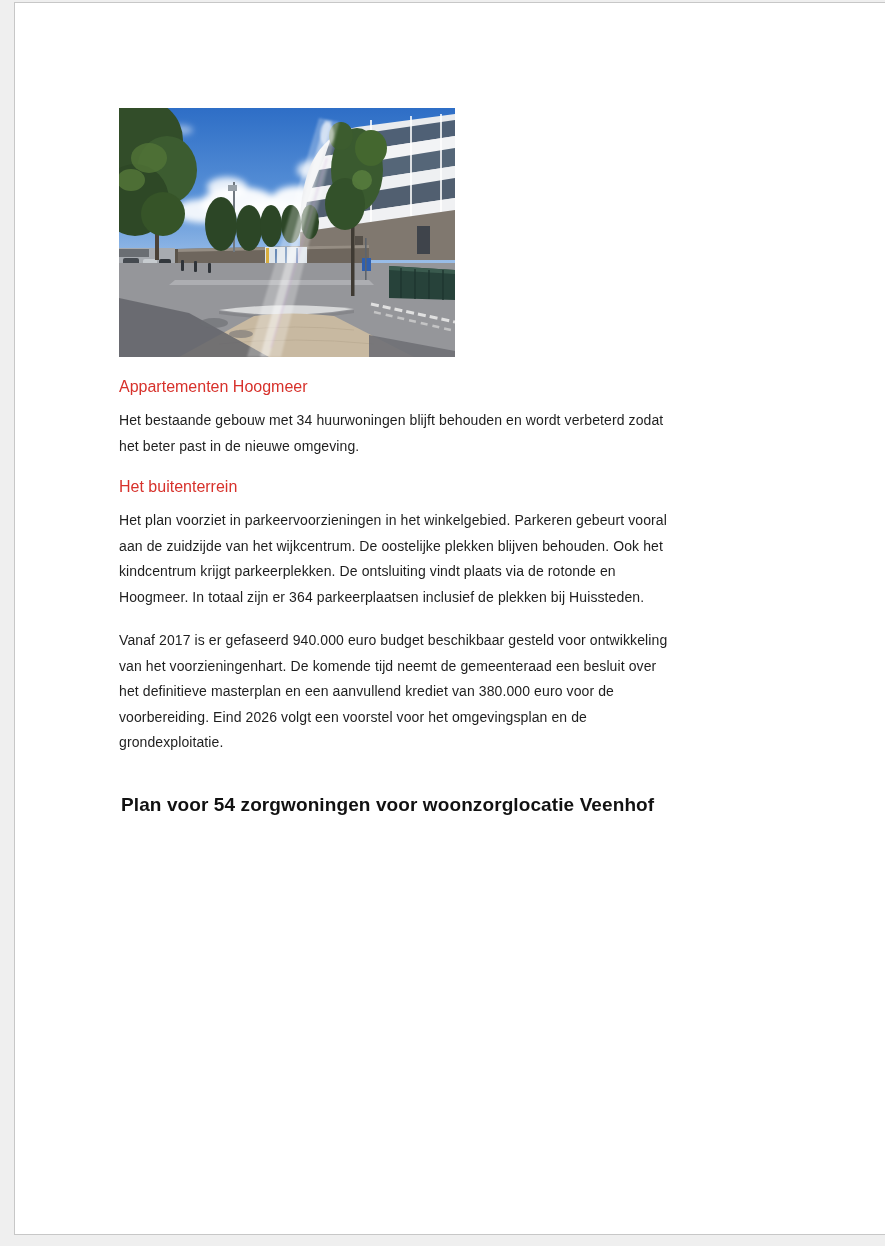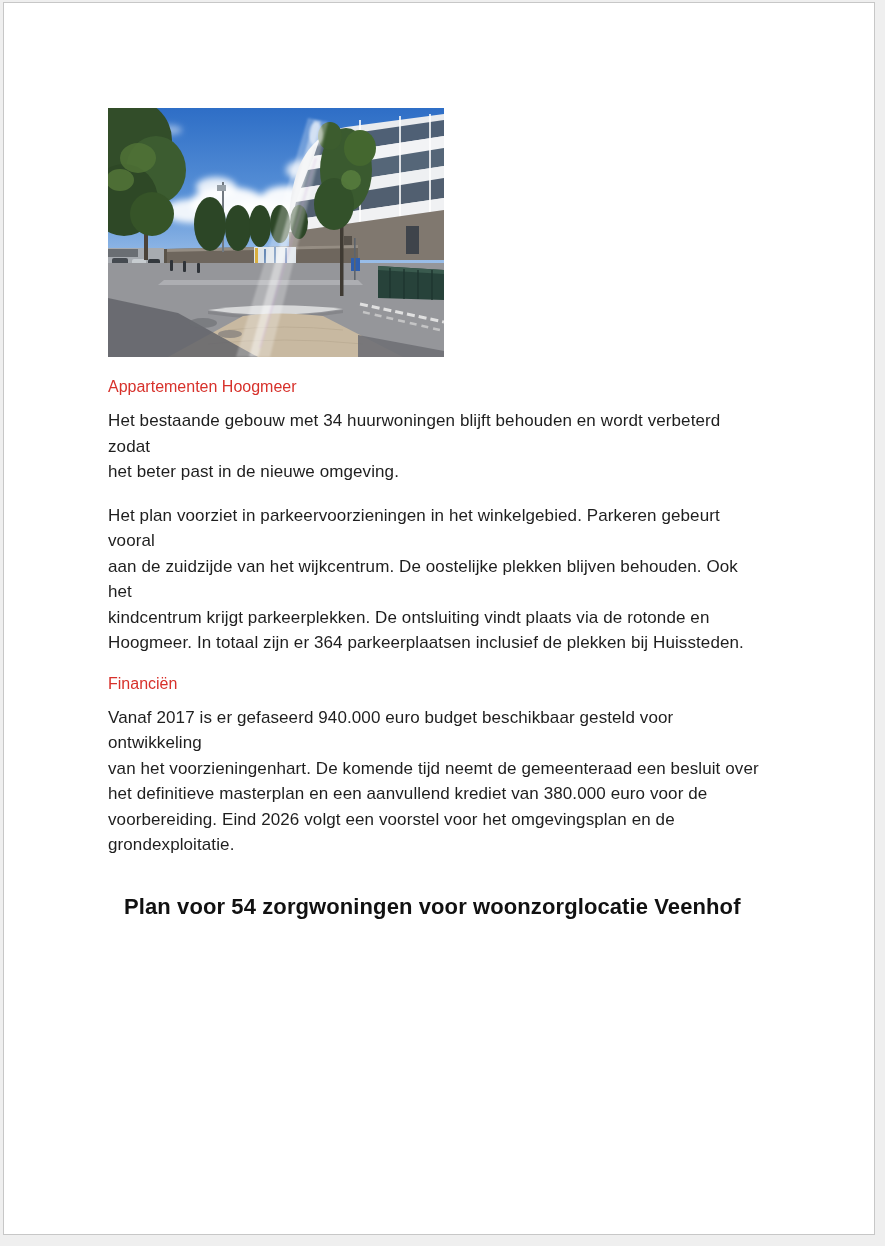--- a/index.html
+++ b/index.html
@@ -6,21 +6,21 @@
   html, body { margin: 0; padding: 0; }
   body {
     width: 885px; height: 1246px;
     background: #efefef;
     position: relative;
     font-family: "Liberation Sans", sans-serif;
     overflow: hidden;
   }
   .page {
     position: absolute;
-    left: 3px; top: 2px;
+    left: 14px; top: 2px;
     width: 872px; height: 1233px;
     background: #ffffff;
     border: 1px solid #c7c7c7;
   }
   .content {
     position: absolute;
     left: 104px; top: 105px;
     width: 658px;
     color: #1e1e1e;
   }
@@ -31,32 +31,32 @@
   }
   .photo-frame svg { width: 336px; height: 249px; display: block; }
   .section-heading {
     font-size: 16px;
     font-weight: 400;
     color: #d7312b;
     margin: 0 0 12px 0;
     line-height: 19px;
   }
   .body-par {
-    font-size: 17px;
+    font-size: 14px;
     line-height: 25.5px;
     margin: 0 0 18px 0;
     white-space: pre-line;
     letter-spacing: 0.1px;
     color: #1e1e1e;
   }
   .doc-heading {
-    font-size: 22px;
+    font-size: 19px;
     font-weight: 700;
     color: #111111;
-    margin: 38px 0 0 16px;
+    margin: 38px 0 0 2px;
     line-height: 21px;
     letter-spacing: 0.1px;
   }
 </style>
 </head>
 <body>
 
 <div class="page">
   <div class="content">
 
@@ -197,27 +197,27 @@
           <line x1="208" y1="50" x2="152" y2="240" stroke="#caa6d8" stroke-width="2" opacity="0.3"></line>
           <ellipse cx="208" cy="26" rx="7" ry="12" fill="#ffffff" opacity="0.5"></ellipse>
         </g>
       </svg>
     </figure>
 
     <h2 class="section-heading">Appartementen Hoogmeer</h2>
     <p class="body-par">Het bestaande gebouw met 34 huurwoningen blijft behouden en wordt verbeterd zodat
 het beter past in de nieuwe omgeving.</p>
 
+    <h2 class="section-heading">Het buitenterrein</h2>
 
     <p class="body-par">Het plan voorziet in parkeervoorzieningen in het winkelgebied. Parkeren gebeurt vooral
 aan de zuidzijde van het wijkcentrum. De oostelijke plekken blijven behouden. Ook het
 kindcentrum krijgt parkeerplekken. De ontsluiting vindt plaats via de rotonde en
 Hoogmeer. In totaal zijn er 364 parkeerplaatsen inclusief de plekken bij Huissteden.</p>
 
-    <h2 class="section-heading">Financiën</h2>
     <p class="body-par">Vanaf 2017 is er gefaseerd 940.000 euro budget beschikbaar gesteld voor ontwikkeling
 van het voorzieningenhart. De komende tijd neemt de gemeenteraad een besluit over
 het definitieve masterplan en een aanvullend krediet van 380.000 euro voor de
 voorbereiding. Eind 2026 volgt een voorstel voor het omgevingsplan en de
 grondexploitatie.</p>
 
     <h1 class="doc-heading">Plan voor 54 zorgwoningen voor woonzorglocatie Veenhof</h1>
 
   </div>
 </div>

